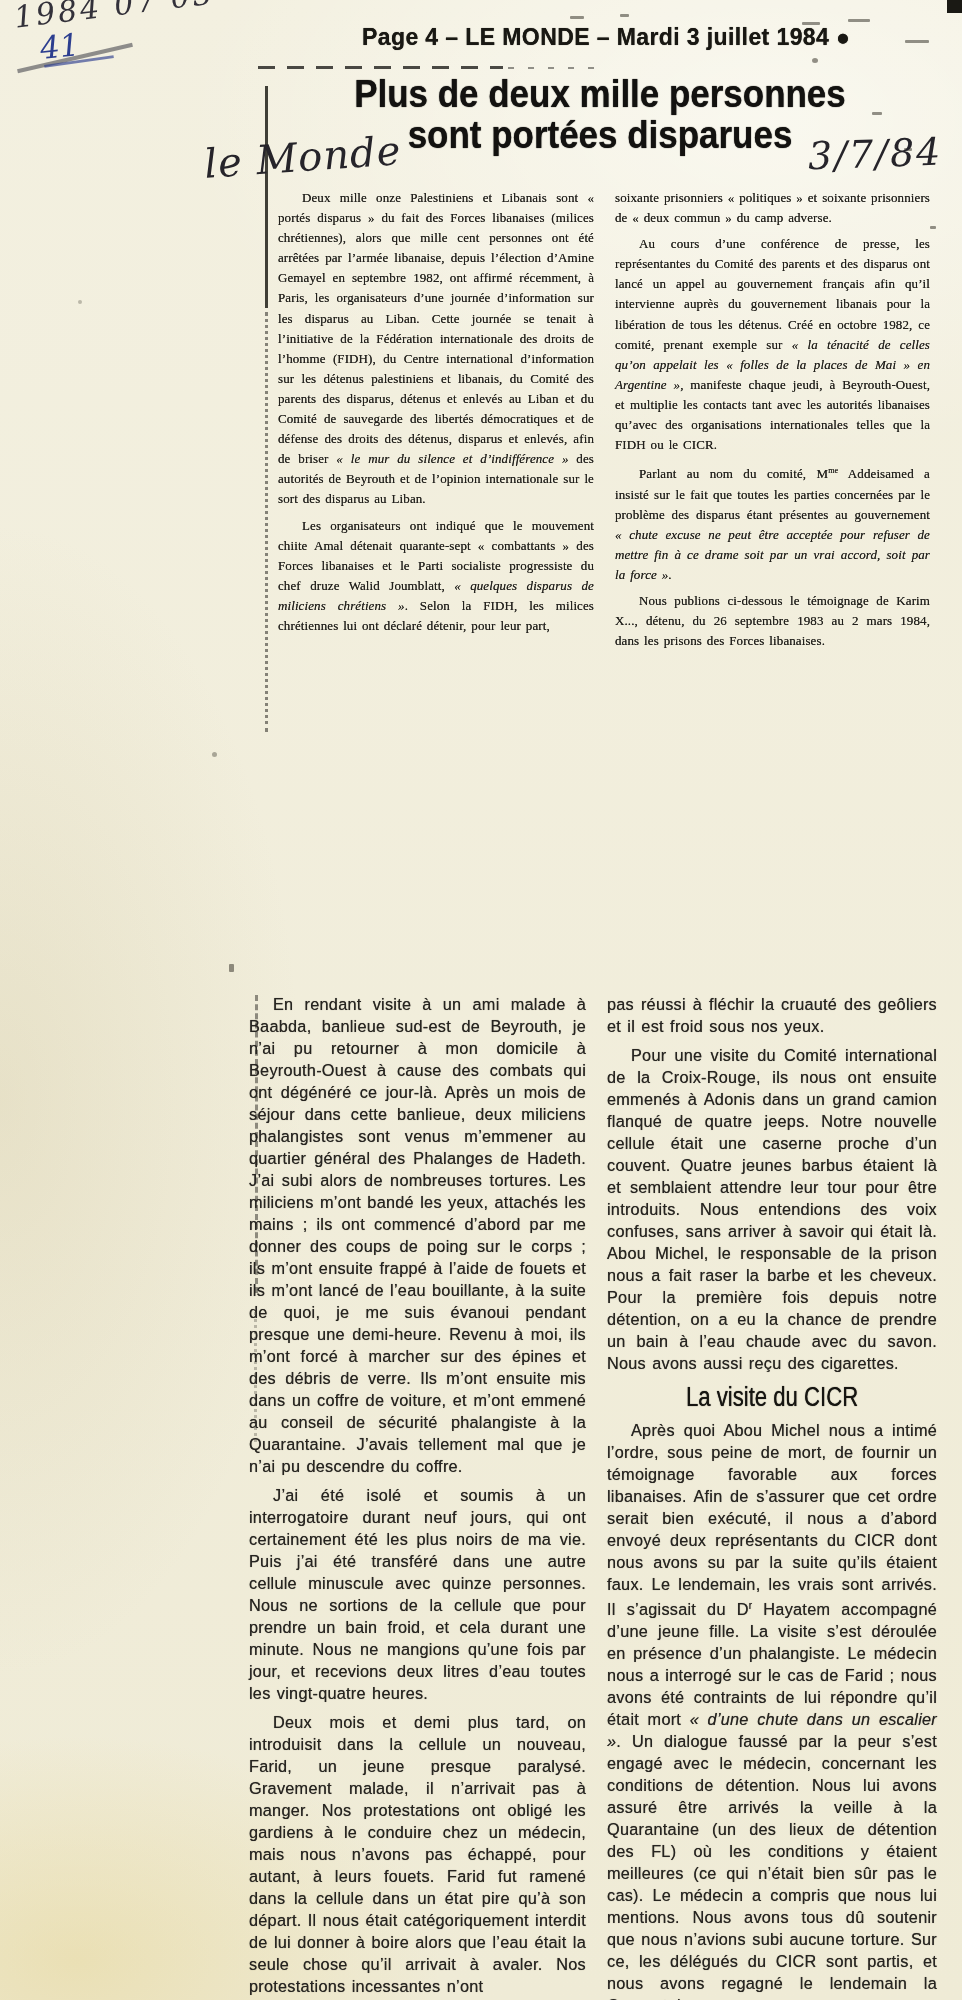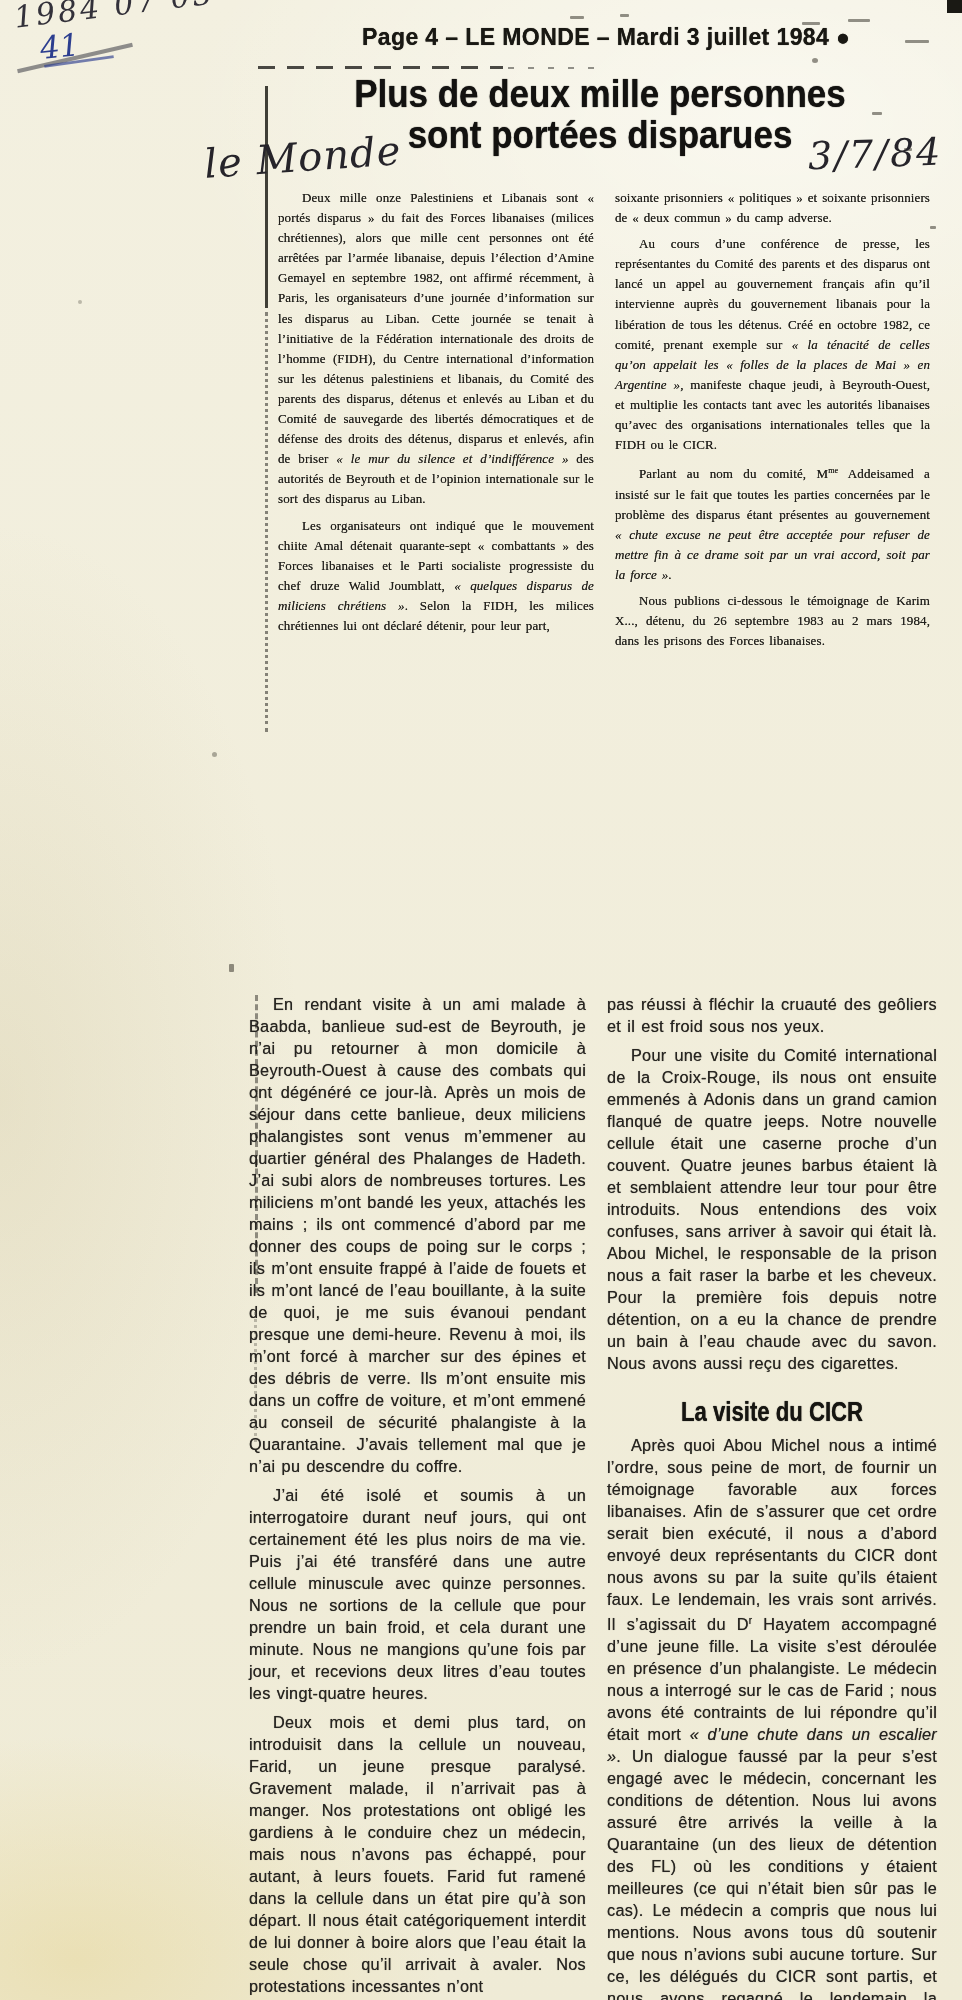--- a/index.html
+++ b/index.html
@@ -52,21 +52,21 @@
   .headline2{position:absolute;left:231px;top:930px;width:720px;text-align:center;
     font-family:"Liberation Sans", sans-serif;font-weight:700;color:#131210;text-shadow:0 0 1.3px #131210;}
   .headline2 .hl-line{display:inline-block;font-size:43px;line-height:50px;letter-spacing:-1px;
     transform:scaleX(.8);transform-origin:center;white-space:nowrap;}
   .a2col{position:absolute;text-align:justify;font-family:"Liberation Sans", sans-serif;}
   .a2col p{margin:0 0 7px 0;font-size:16.3px;line-height:22px;text-indent:24px;
     word-spacing:1.5px;letter-spacing:.25px;color:#262420;text-shadow:0 0 .7px rgba(35,32,27,.75);hyphens:auto;}
   .a2col p.noindent{text-indent:0;}
   .a2c1{left:249px;top:993px;width:337px;}
   .a2c2{left:607px;top:993px;width:330px;}
-  .subhead{margin:23px 0 7px 0;text-align:center;font-weight:700;color:#161511;text-shadow:0 0 1px #161511;}
+  .subhead{margin:8px 0 7px 0;text-align:center;font-weight:400;color:#161511;text-shadow:0 0 1px #161511;}
   .subhead span{display:inline-block;font-size:27px;line-height:30px;transform:scaleX(.82);white-space:nowrap;}
 </style>
 </head>
 <body>
 
 <div class="page">
 
   <div class="corner-mark"></div>
   <div class="speck" style="left:570px;top:16px;width:14px;height:3px;"></div>
   <div class="speck" style="left:620px;top:14px;width:9px;height:3px;"></div>

